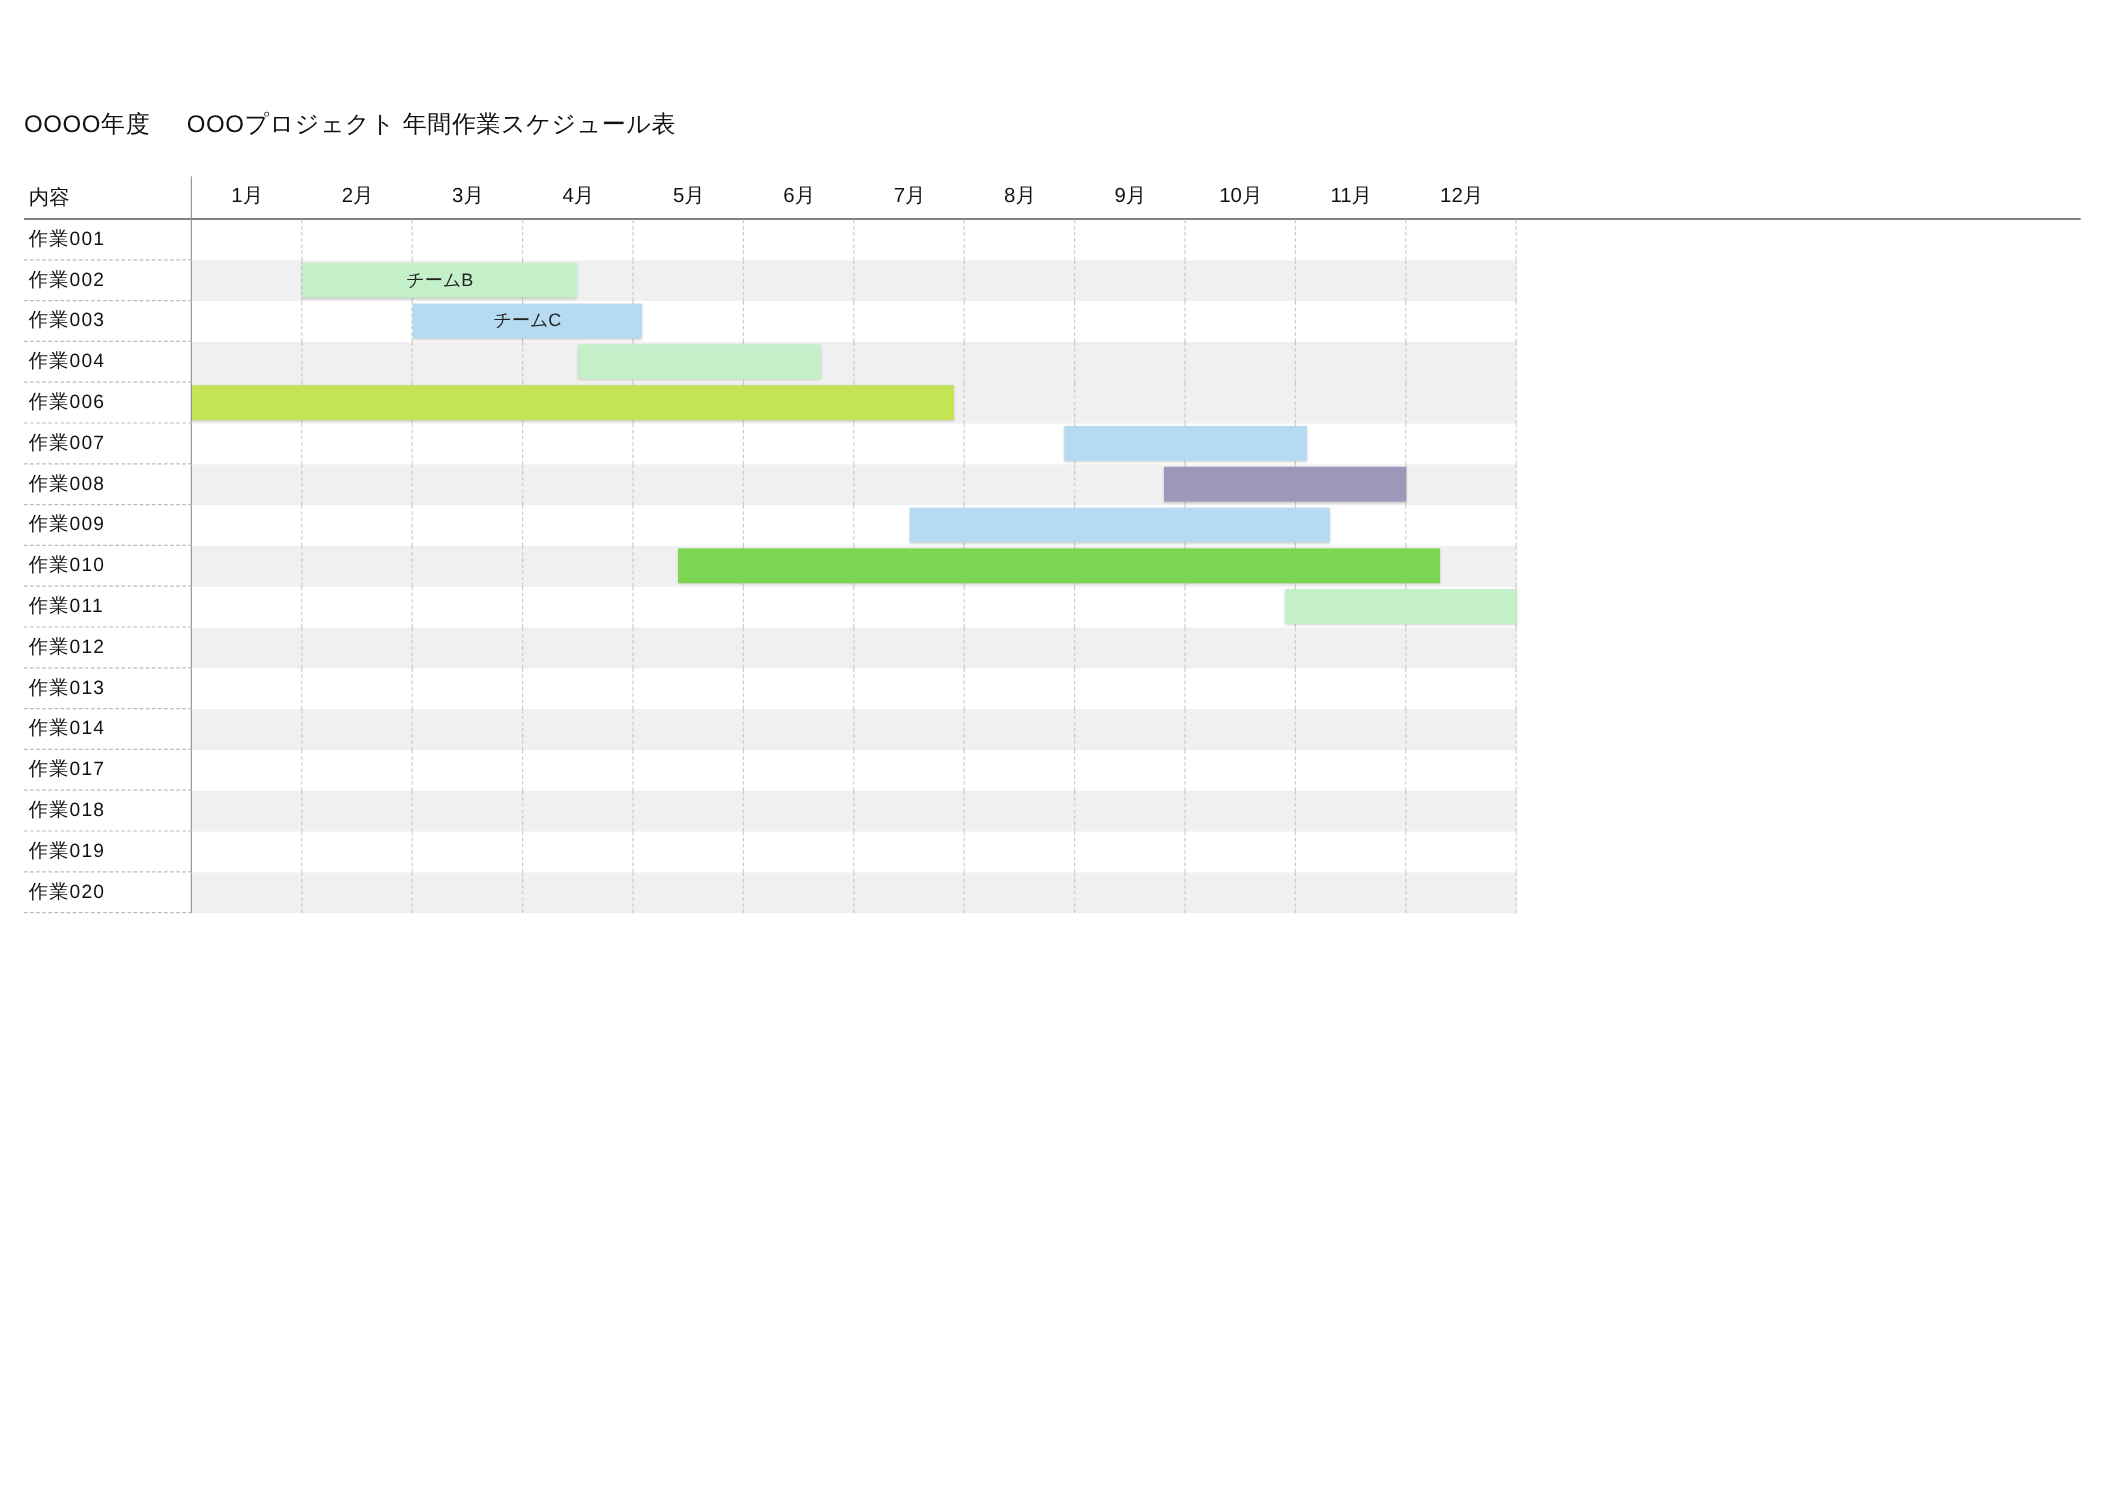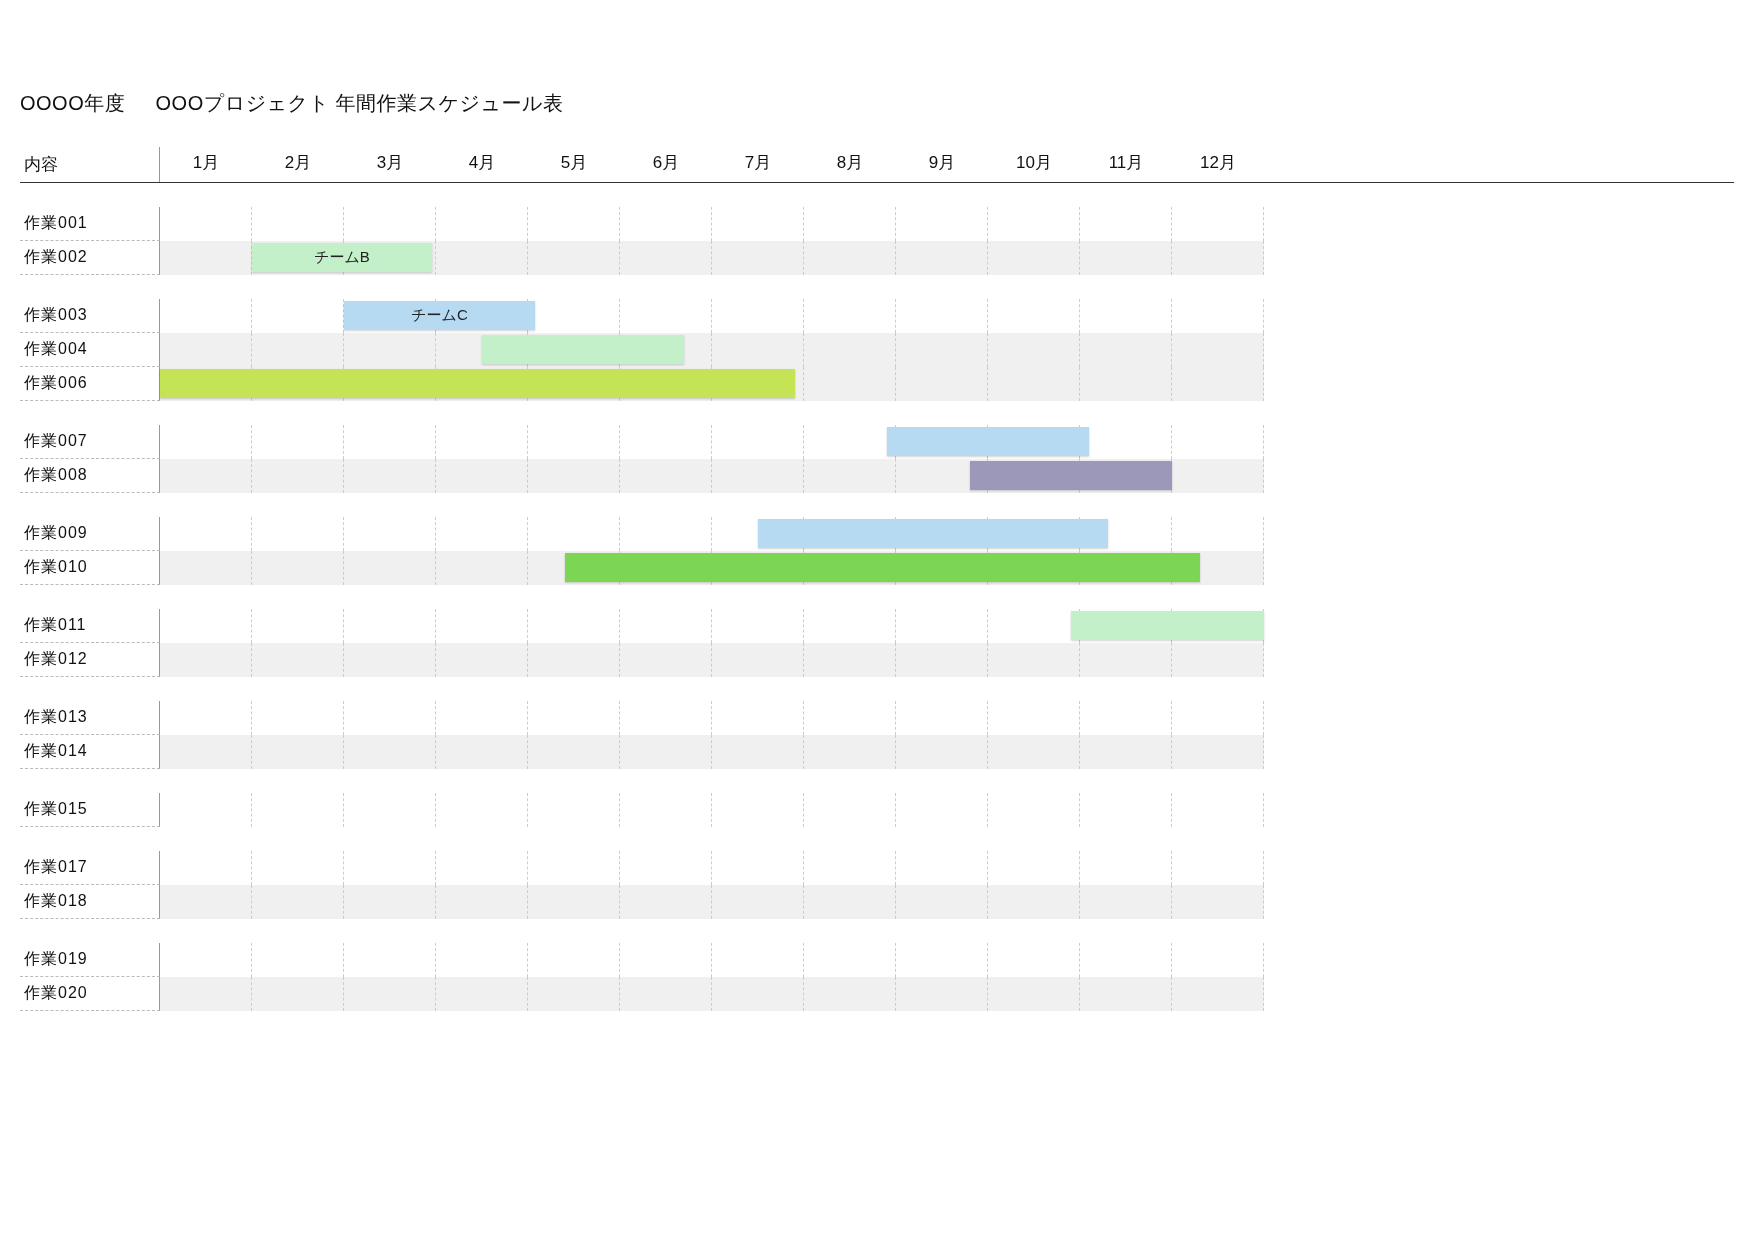--- a/index.html
+++ b/index.html
@@ -51,21 +51,21 @@
     .row-label {
       font-size: 16px;
       padding-left: 4px;
       border-right: 1px solid #999;
       height: 100%;
       display: flex;
       align-items: center;
       border-bottom: 1px dashed #bbb;
       letter-spacing: 1px;
     }
-    .data-row.odd { background: transparent; margin-top: 24px; }
+    .data-row.odd { background: transparent; }
     .data-row.even .month-cell { background: rgba(0,0,0,0.06); }
     .month-cell {
       height: 100%;
       border-right: 1px dashed #ccc;
       position: relative;
     }
     .month-cell:last-child { border-right: none; }
     
     .bars {
       position: absolute;
@@ -138,21 +138,21 @@
         <div class="month-cell"></div>
         <div class="month-cell"></div>
         <div class="month-cell"></div>
         <div class="month-cell"></div>
         <div class="month-cell"></div>
         <div class="month-cell"></div>
         <div class="month-cell"></div>
         <div class="month-cell"></div>
         <div class="month-cell"></div>
         <div class="bars">
-          <div class="bar" style="left: 92px; width: 180px; background: rgb(195, 239, 201);">チームB</div>
+          <div class="bar" style="left: 92px; width: 229px; background: rgb(195, 239, 201);">チームB</div>
         </div>
       </div>
       <div class="data-row odd">
         <div class="row-label">作業003</div>
         <div class="month-cell"></div>
         <div class="month-cell"></div>
         <div class="month-cell"></div>
         <div class="month-cell"></div>
         <div class="month-cell"></div>
         <div class="month-cell"></div>
@@ -319,36 +319,20 @@
         <div class="month-cell"></div>
         <div class="month-cell"></div>
         <div class="month-cell"></div>
         <div class="month-cell"></div>
         <div class="month-cell"></div>
         <div class="month-cell"></div>
         <div class="bars"></div>
       </div>
       <div class="data-row even">
         <div class="row-label">作業014</div>
-        <div class="month-cell"></div>
-        <div class="month-cell"></div>
-        <div class="month-cell"></div>
-        <div class="month-cell"></div>
-        <div class="month-cell"></div>
-        <div class="month-cell"></div>
-        <div class="month-cell"></div>
-        <div class="month-cell"></div>
-        <div class="month-cell"></div>
-        <div class="month-cell"></div>
-        <div class="month-cell"></div>
-        <div class="month-cell"></div>
-        <div class="bars"></div>
-      </div>
-      <div class="data-row odd">
-        <div class="row-label">作業015</div>
         <div class="month-cell"></div>
         <div class="month-cell"></div>
         <div class="month-cell"></div>
         <div class="month-cell"></div>
         <div class="month-cell"></div>
         <div class="month-cell"></div>
         <div class="month-cell"></div>
         <div class="month-cell"></div>
         <div class="month-cell"></div>
         <div class="month-cell"></div>

